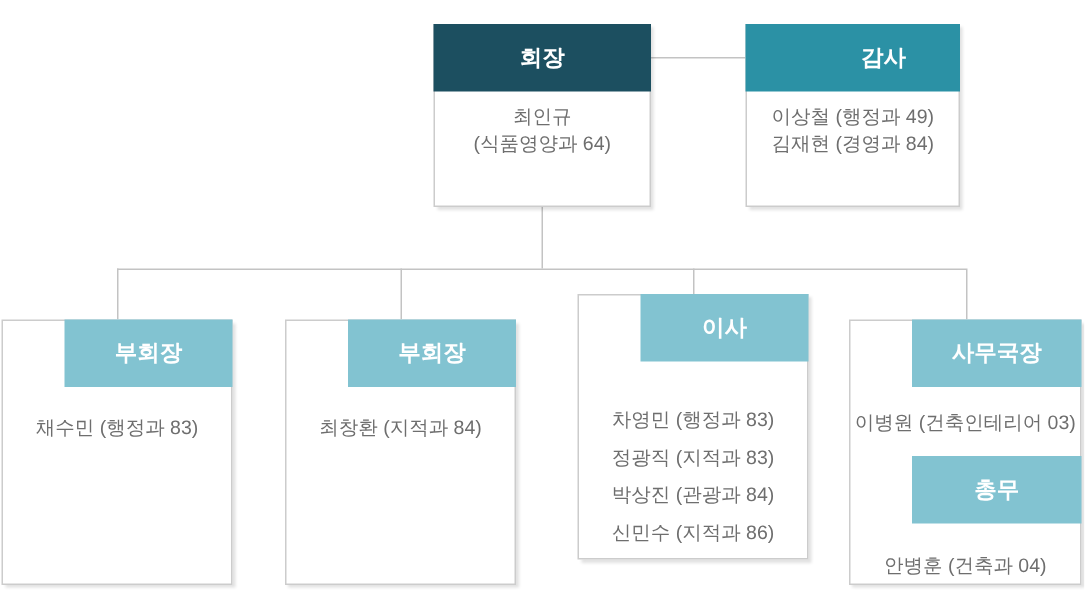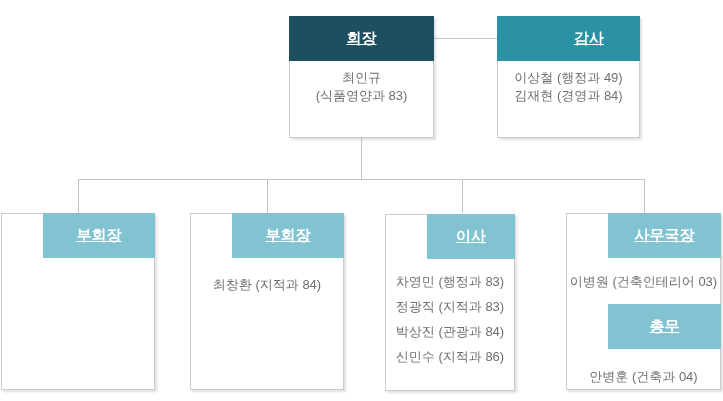--- a/index.html
+++ b/index.html
@@ -31,33 +31,32 @@
   .hdr {
     box-sizing: border-box;
     height: 45px;
     display: flex;
     align-items: center;
     justify-content: center;
     color: #ffffff;
     font-size: 15px;
     font-weight: 600;
     margin: -1px -1px 0 -1px; 
-    text-decoration: underline;
   }
   .hdr.dark  { background: var(--header-dark,  #1c4f60); }
   .hdr.mid   { background: var(--header-mid,   #2b91a5); padding-left: 41px; }
   .hdr.light { background: var(--header-light, #82c3d1); margin-left: 41px; }
   .body {
     color: var(--text, #6e6e6e);
     font-size: 13px;
     text-align: center;
   }
   .body.two-line { padding-top: 8px; line-height: 18px; }
   .body.single   { padding-top: 17px; line-height: 20px; }
-  .body.multi    { padding-top: 10px; line-height: 25px; }
+  .body.multi    { padding-top: 26px; line-height: 25px; }
   .body.centered {
     display: flex;
     align-items: center;
     justify-content: center;
     padding-top: 0;
   }
   .sect-body-1 { height: 47px; text-align: center; }
   .sect-body-2 { height: 56px; }
 </style>
 </head>
@@ -70,44 +69,47 @@
   <div class="line h" style="left:78px;  top:179px; width:566px;"></div>
   <div class="line v" style="left:78px;  top:179px; height:34px;"></div>
   <div class="line v" style="left:267px; top:179px; height:34px;"></div>
   <div class="line v" style="left:462px; top:179px; height:34px;"></div>
   <div class="line v" style="left:644px; top:179px; height:34px;"></div>
 
   <div class="box" style="left:289px; top:16px; width:145px; height:122px;">
     <div class="hdr dark">회장</div>
     <div class="body two-line">
       <div>최인규</div>
-      <div>(식품영양과 83)</div>
+      <div>(식품영양과 64)</div>
     </div>
   </div>
 
   <div class="box" style="left:497px; top:16px; width:143px; height:122px;">
     <div class="hdr mid">감사</div>
     <div class="body two-line">
       <div>이상철 (행정과 49)</div>
       <div>김재현 (경영과 84)</div>
     </div>
   </div>
 
   <div class="box" style="left:1px; top:213px; width:154px; height:177px;">
     <div class="hdr light">부회장</div>
+    <div class="body single">
+      <div>채수민 (행정과 83)</div>
+    </div>
   </div>
 
   <div class="box" style="left:190px; top:213px; width:154px; height:177px;">
     <div class="hdr light">부회장</div>
     <div class="body single">
       <div>최창환 (지적과 84)</div>
     </div>
   </div>
 
-  <div class="box" style="left:385px; top:214px; width:130px; height:177px;">
+  <div class="box" style="left:385px; top:196px; width:154px; height:177px;">
     <div class="hdr light">이사</div>
     <div class="body multi">
       <div>차영민 (행정과 83)</div>
       <div>정광직 (지적과 83)</div>
       <div>박상진 (관광과 84)</div>
       <div>신민수 (지적과 86)</div>
     </div>
   </div>
 
   <div class="box" style="left:566px; top:213px; width:155px; height:177px;">

